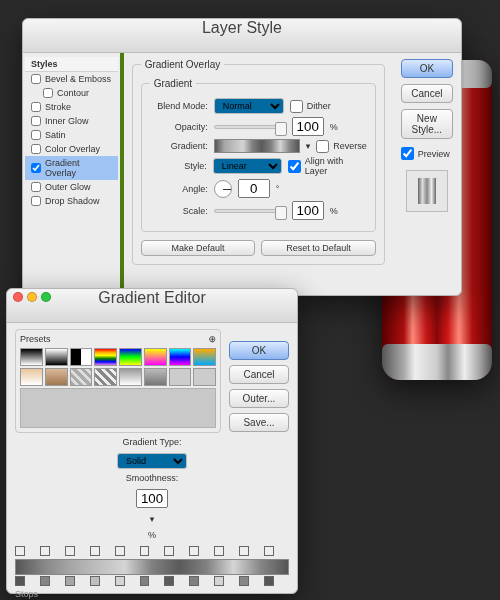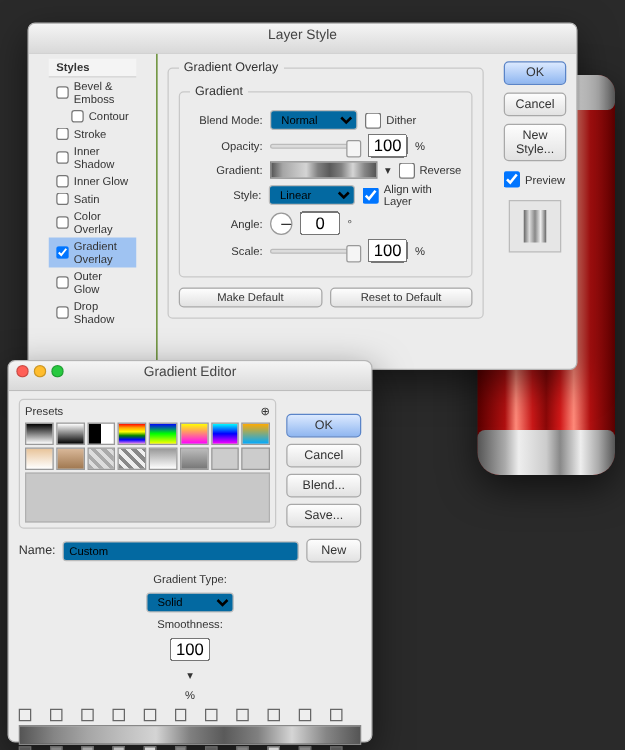--- a/index.html
+++ b/index.html
@@ -15,30 +15,30 @@
     background: linear-gradient(90deg,#555 0%,#aaa 20%,#eee 30%,#ccc 50%,#888 60%,#eee 75%,#aaa 88%,#555 100%);
   }
   .can::before { top:0; border-radius:14px 14px 6px 6px; }
   .can::after { bottom:0; border-radius:6px 6px 18px 18px; height:36px; }
 
   .dialog {
     position: absolute; background: #ececec; border: 1px solid #b5b5b5; border-radius: 6px;
     box-shadow: 0 10px 30px rgba(0,0,0,.5);
     font-size: 10px; color:#333;
   }
-  .titlebar { height:24px; text-align:center; line-height:18px; font-size:11px; color:#444;
+  .titlebar { height:34px; text-align:center; line-height:18px; font-size:16px; color:#444;
     background: linear-gradient(#f5f5f5,#d9d9d9); border-bottom:1px solid #bdbdbd; border-radius:6px 6px 0 0; position:relative; }
   .traffic { position:absolute; left:6px; top:3px; display:flex; gap:4px; }
   .tdot { width:10px; height:10px; border-radius:50%; border:1px solid rgba(0,0,0,.2); }
   .tred{background:#ff5f57}.tyel{background:#ffbd2e}.tgrn{background:#28c940}
 
   
   #layerstyle { left:22px; top:18px; width:440px; height:278px; display:flex; flex-direction:column; }
   .ls-body { display:flex; flex:1; }
-  .ls-side { width:118px; border-right:1px solid #4d7c0f; padding:4px 16px; }
+  .ls-side { width:118px; border-right:4px solid #4d7c0f; padding:4px 2px; }
   .ls-row { display:flex; align-items:center; gap:4px; padding:2px 6px; font-size:9px; color:#333;}
   .ls-row.head { background:#f4f4f4; font-weight:bold; border-bottom:1px solid #d0d0d0; }
   .ls-row input[type=checkbox]{ width:10px;height:10px; }
   .ls-row.sel { background:#9fc3f2; }
   .ls-row.indent{ padding-left:18px; }
   .ls-main { flex:1; padding:6px 8px; }
   fieldset { border:1px solid #c8c8c8; border-radius:4px; padding:6px 8px 8px; }
   legend { font-size:10px; padding:0 4px; }
   fieldset.inner{ margin-top:2px; }
   .frow { display:flex; align-items:center; gap:6px; margin:3px 0; font-size:9px; }
@@ -122,24 +122,20 @@
           <div class="ls-row indent">
             <input type="checkbox" style="">
             <span>Contour</span>
           </div>
           <div class="ls-row">
             <input type="checkbox" style="">
             <span>Stroke</span>
           </div>
           <div class="ls-row">
             <input type="checkbox" style="">
-            <span>Inner Shadow</span>
-          </div>
-          <div class="ls-row">
-            <input type="checkbox" style="">
             <span>Inner Glow</span>
           </div>
           <div class="ls-row">
             <input type="checkbox" style="">
             <span>Satin</span>
           </div>
           <div class="ls-row">
             <input type="checkbox" style="">
             <span>Color Overlay</span>
           </div>
@@ -259,28 +255,23 @@
             <div class="pitem p13"></div>
             <div class="pitem p14"></div>
             <div class="pitem p15"></div>
             <div class="pitem p16"></div>
         </div>
         <div class="pgridbg"></div>
       </div>
       <div class="ge-btns">
         <div class="btn default">OK</div>
         <div class="btn">Cancel</div>
-        <div class="btn">Blend...</div>
+        <div class="btn">Outer...</div>
         <div class="btn">Save...</div>
       </div>
-    </div>
-    <div class="namerow">
-      <span>Name:</span>
-      <input type="text" value="Custom" style="">
-      <div class="btn" style="width:44px">New</div>
     </div>
     <div class="optrow">
       <span>Gradient Type:</span>
       <select><option>Solid</option></select>
     </div>
     <div class="optrow">
       <span>Smoothness:</span>
       <input class="numbox" value="100" style="">
         <span>▾</span>
       <span>%</span>

